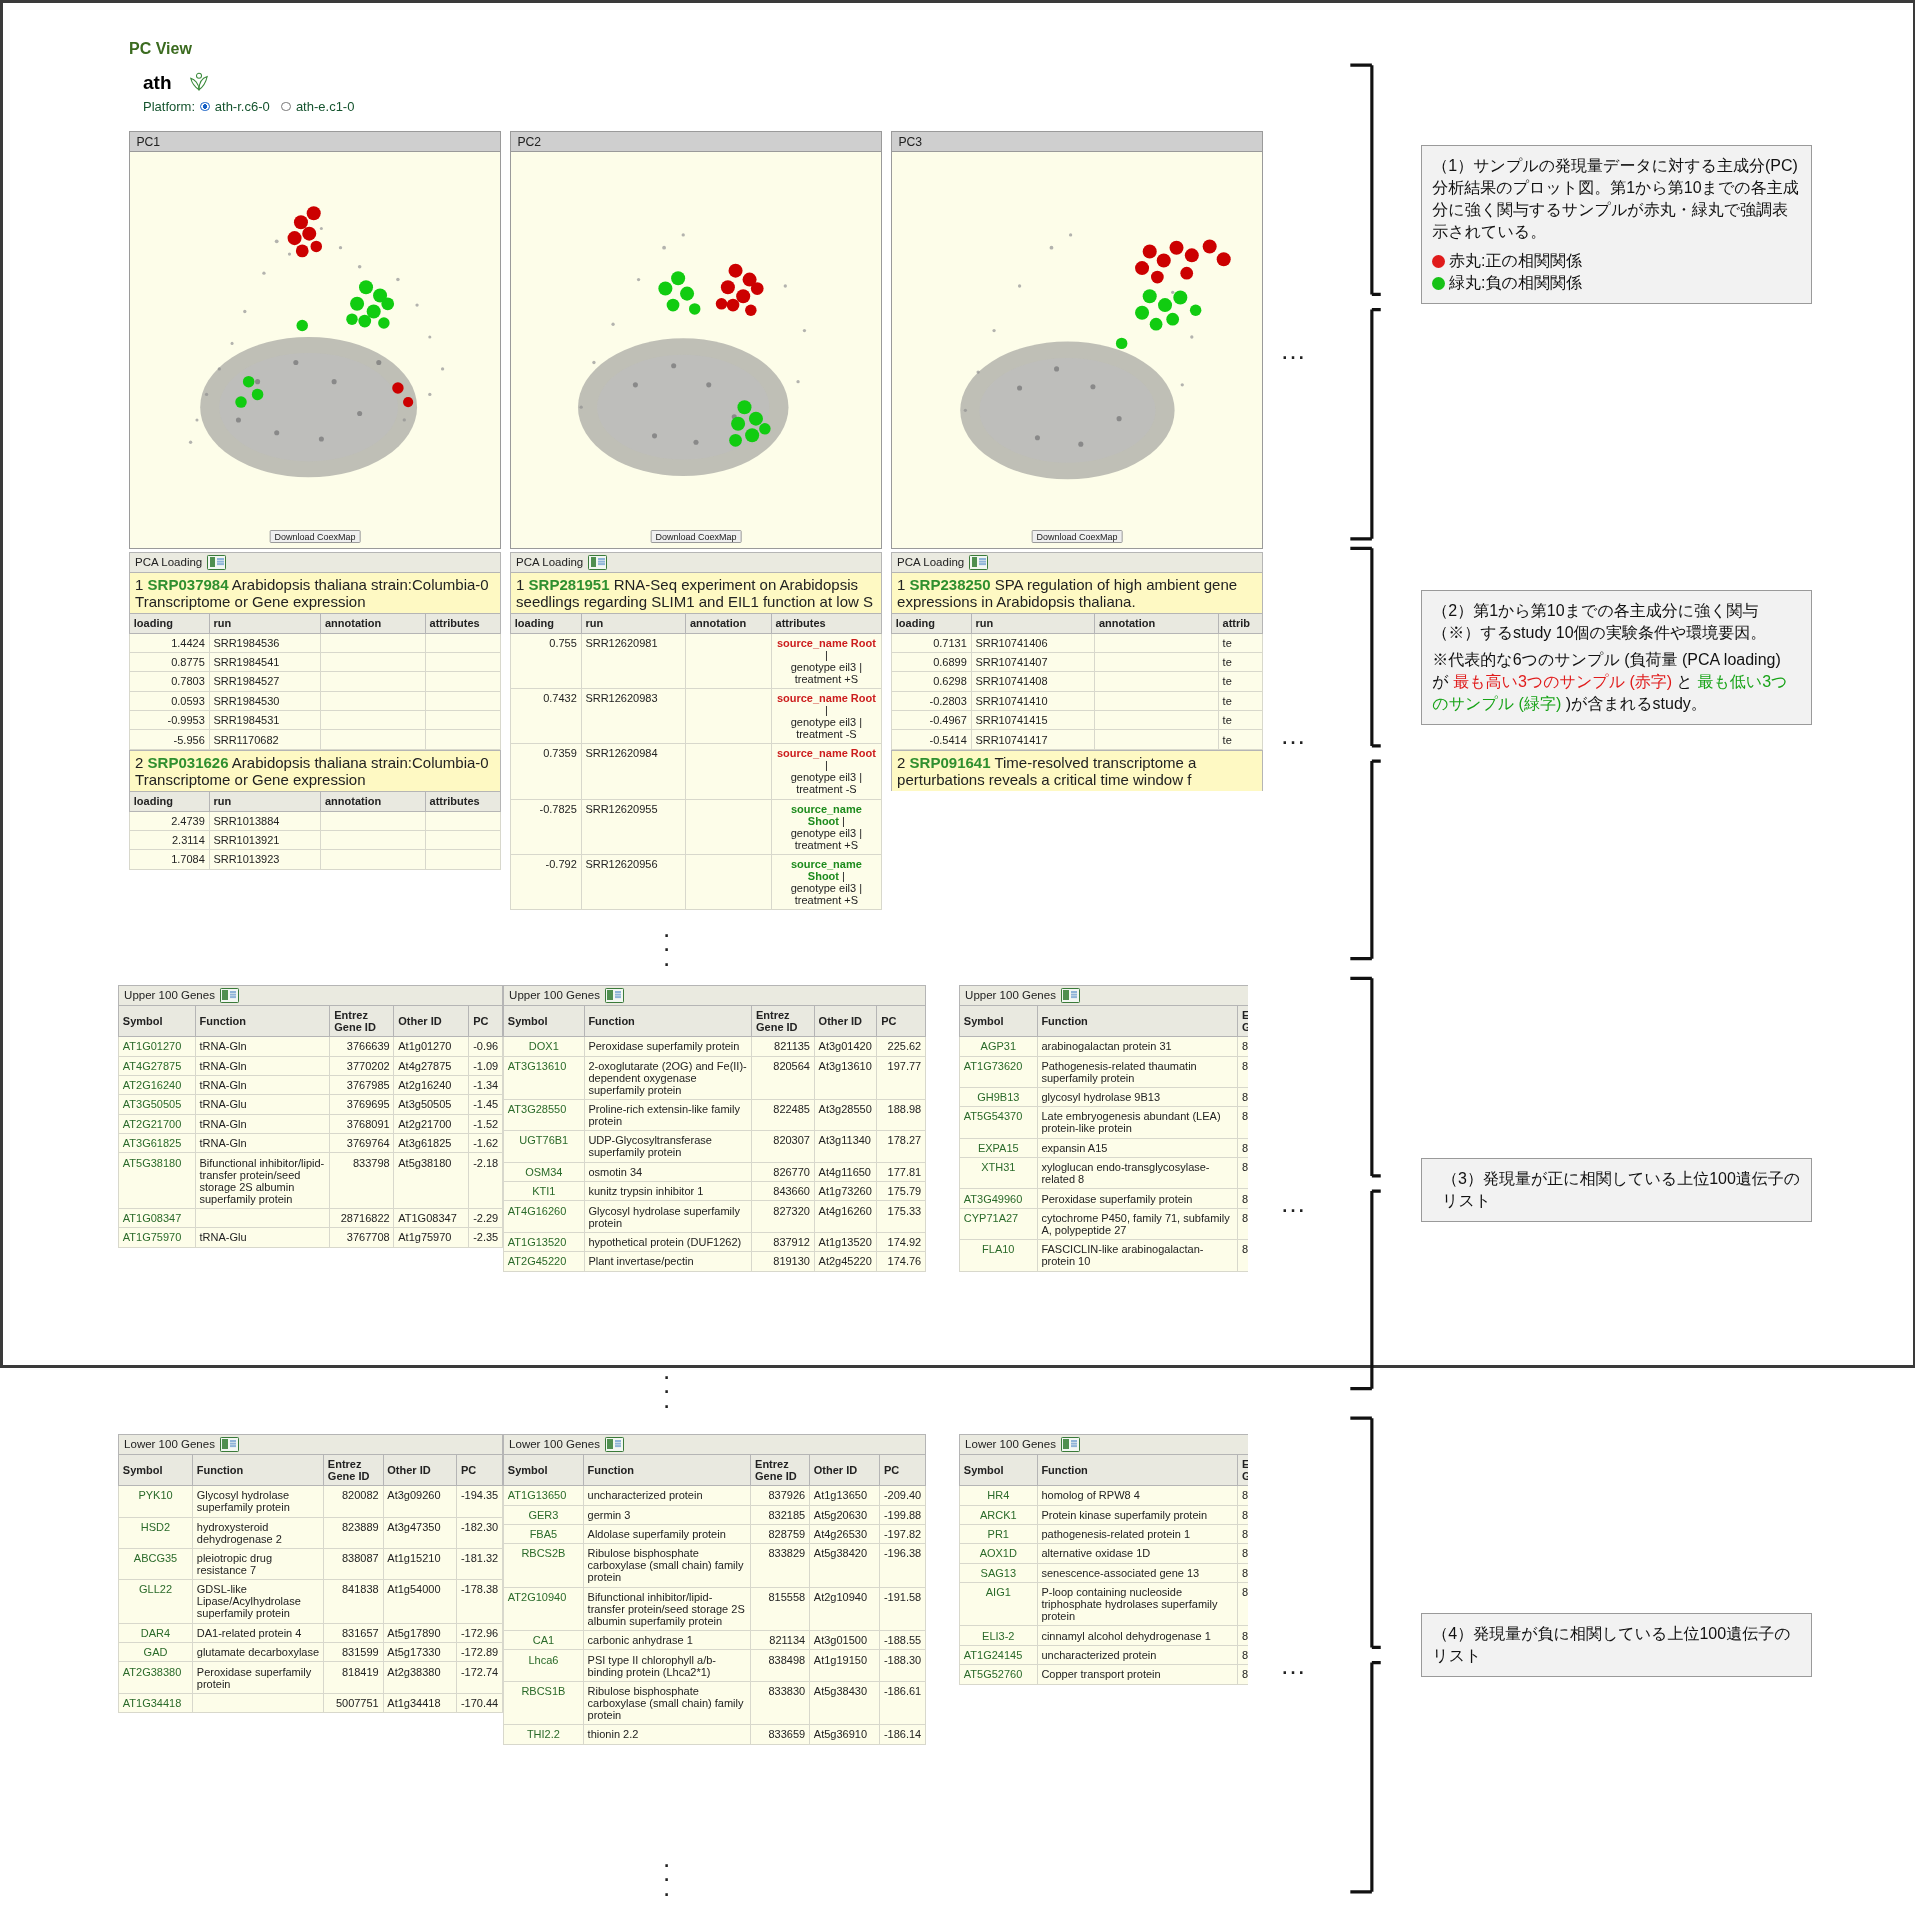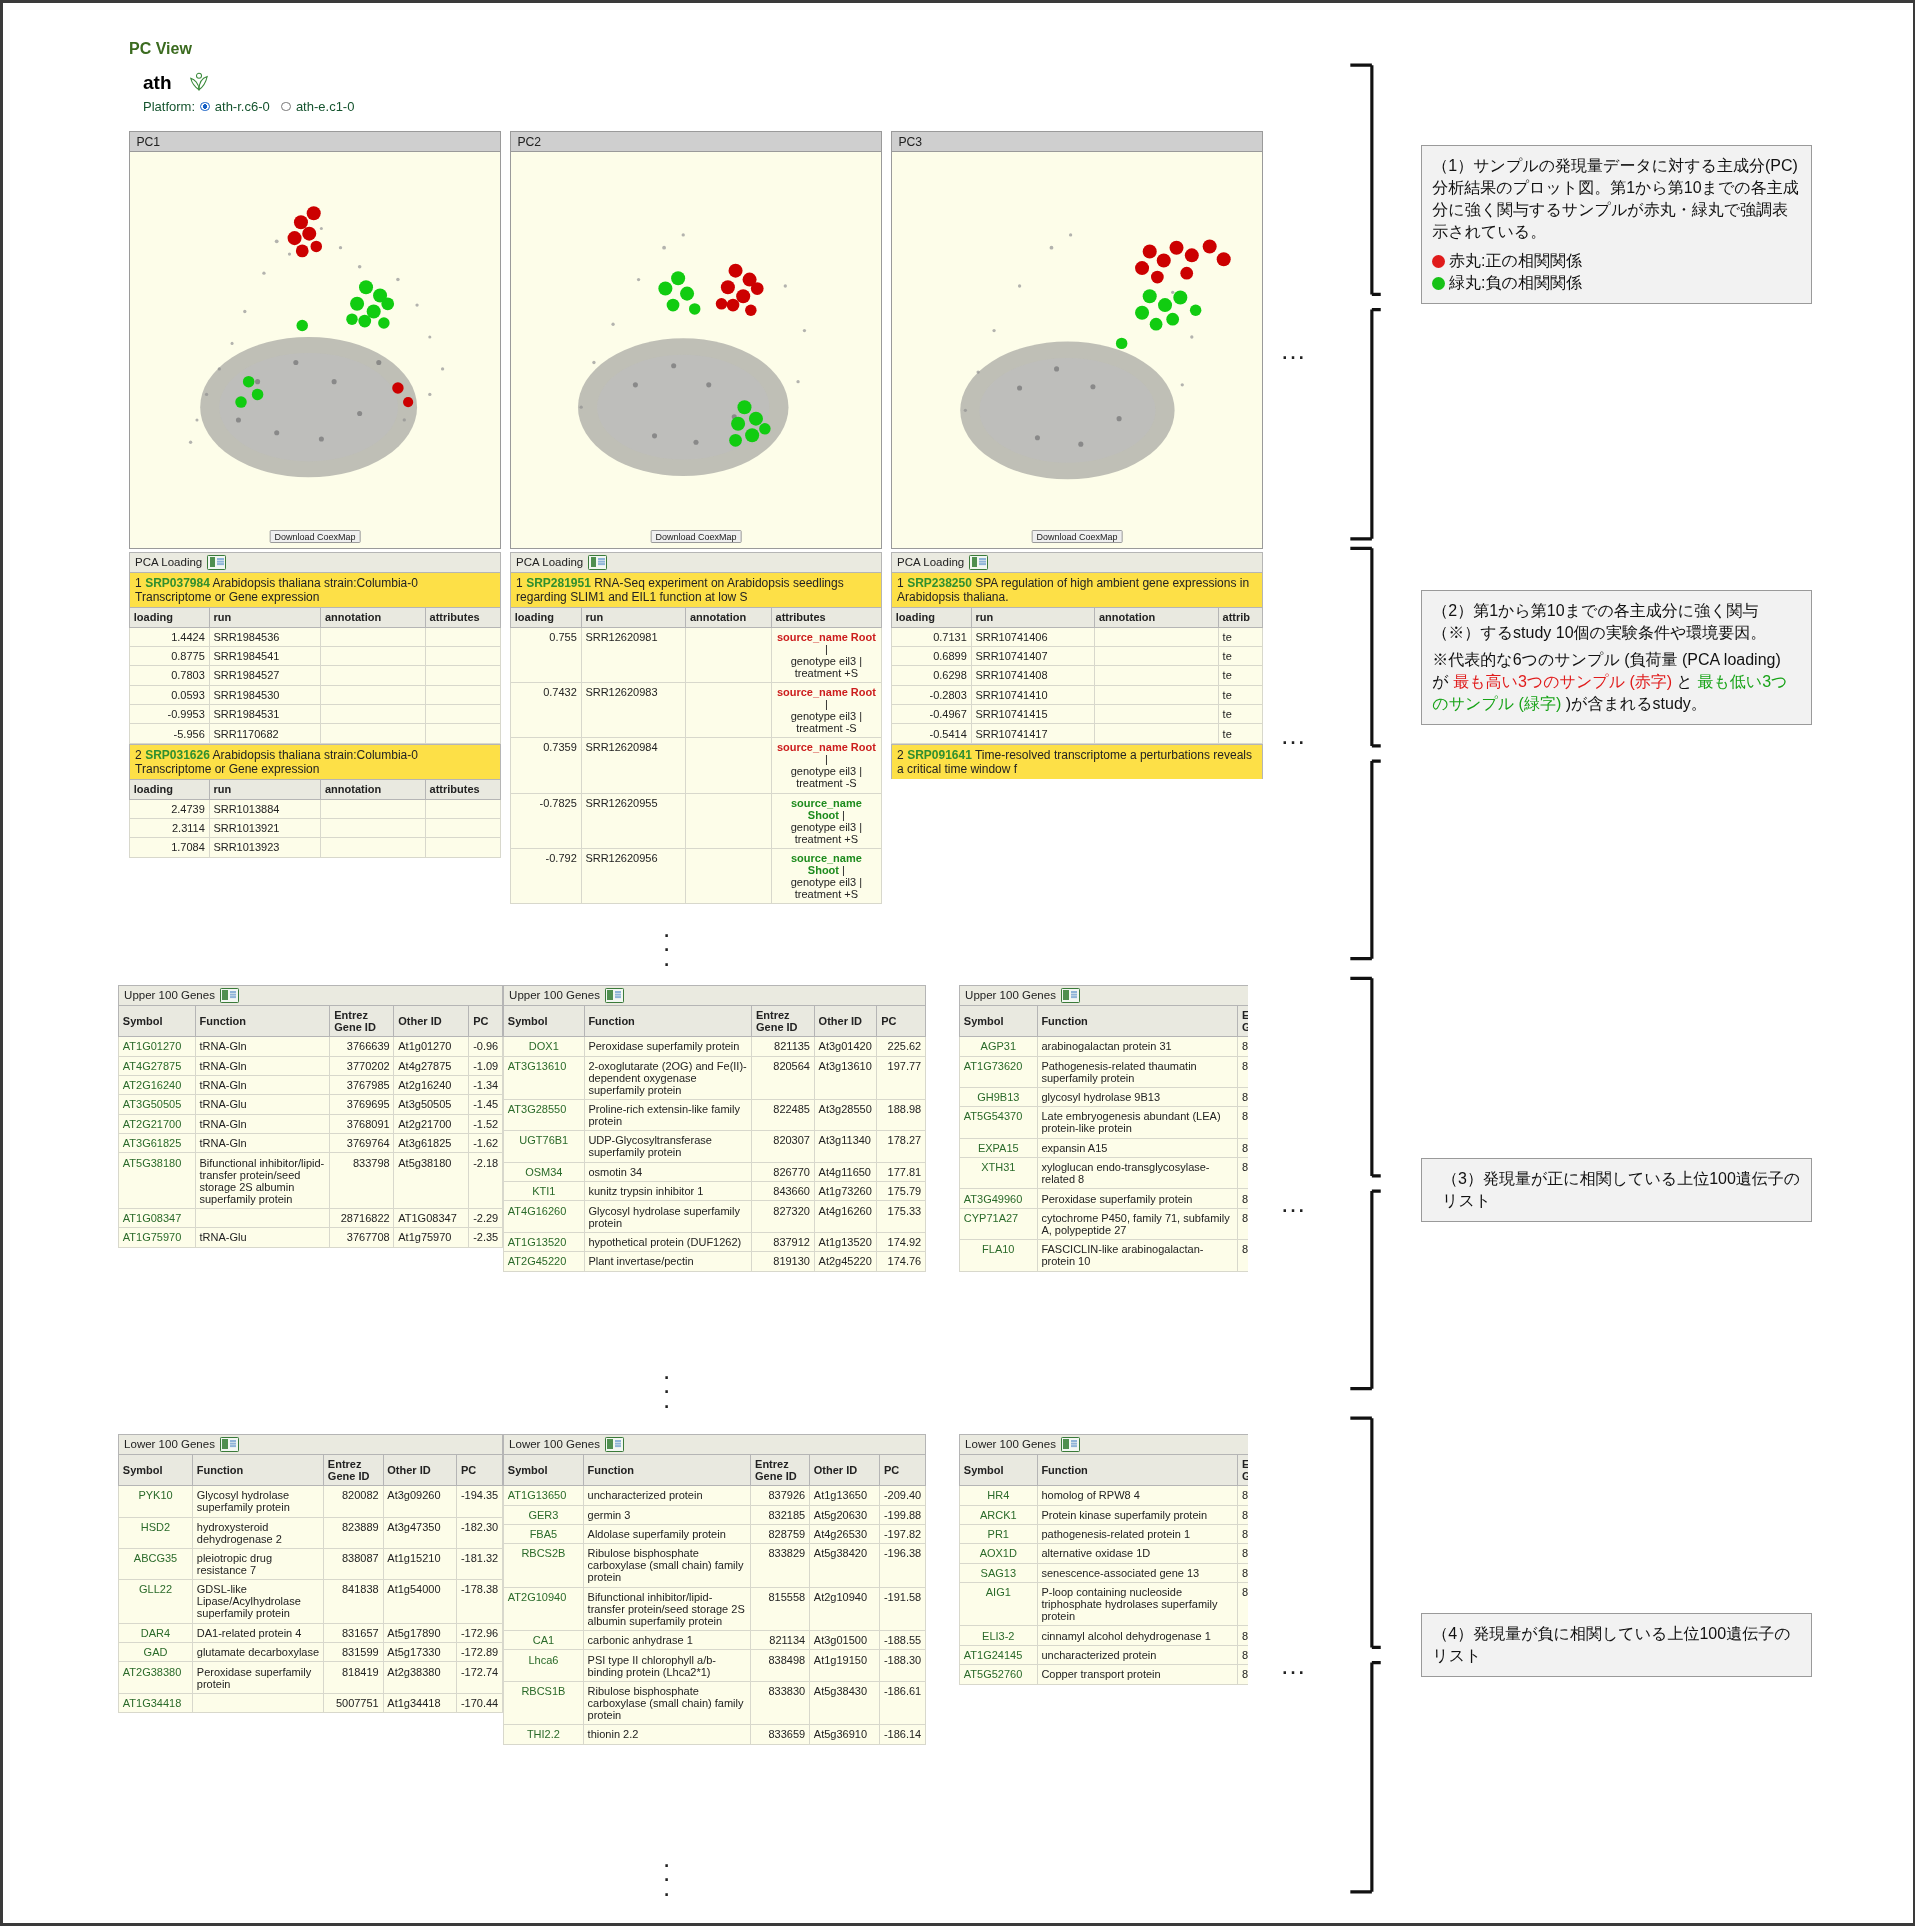--- a/index.html
+++ b/index.html
@@ -5,21 +5,21 @@
   html,body{margin:0;padding:0;}
   body{
     width:1916px;height:1926px;
     background:#ffffff;
     font-family:"Liberation Sans", sans-serif;
     color:#222;
     -webkit-font-smoothing:antialiased;
   }
   .page{
     position:relative;
-    width:1916px;height:1926px;
+    width:1916px;height:1368px;
     box-sizing:border-box;
     border:3.8px solid #3a3a3a;
     background:#fff;
   }
   
   .pcview-title{
     position:absolute;left:126px;top:37px;
     font-size:16px;font-weight:bold;color:#3b6b1f;
   }
   .org-name{
@@ -65,22 +65,22 @@
   .tbl th{
     background:#e9e9e0;border:0.6px solid #b5b5b5;font-weight:bold;
     padding:3.2px 3.8px;text-align:left;font-size:11px;vertical-align:middle;
   }
   .tbl td{
     border:0.6px solid #d8d8cc;padding:3.2px 3.8px;vertical-align:top;font-size:11px;
   }
   .numcell{text-align:right;}
   .sym{color:#2a6a2a;}
   .studyhdr{
-    background:#fde047;border:0.6px solid #b5b5b5;border-bottom:none;
-    font-size:12px;padding:3.2px 5.1px;box-sizing:border-box;
+    background:#fef9c3;border:0.6px solid #b5b5b5;border-bottom:none;
+    font-size:15px;padding:3.2px 5.1px;box-sizing:border-box;
   }
   .srp{color:#2f8f2f;font-weight:bold;}
   .attr-red{color:#cc1d1d;font-weight:bold;}
   .attr-green{color:#1d8b1d;font-weight:bold;}
   .loadbar{
     background:#eaeae0;border:0.6px solid #b5b5b5;border-bottom:none;
     font-size:11.5px;padding:1.9px 5.1px;box-sizing:border-box;display:flex;align-items:center;gap:5.1px;
   }
   .xlsicon{
     width:16.7px;height:13px;border:0.6px solid #3a7a3a;background:#f2f7f2;

